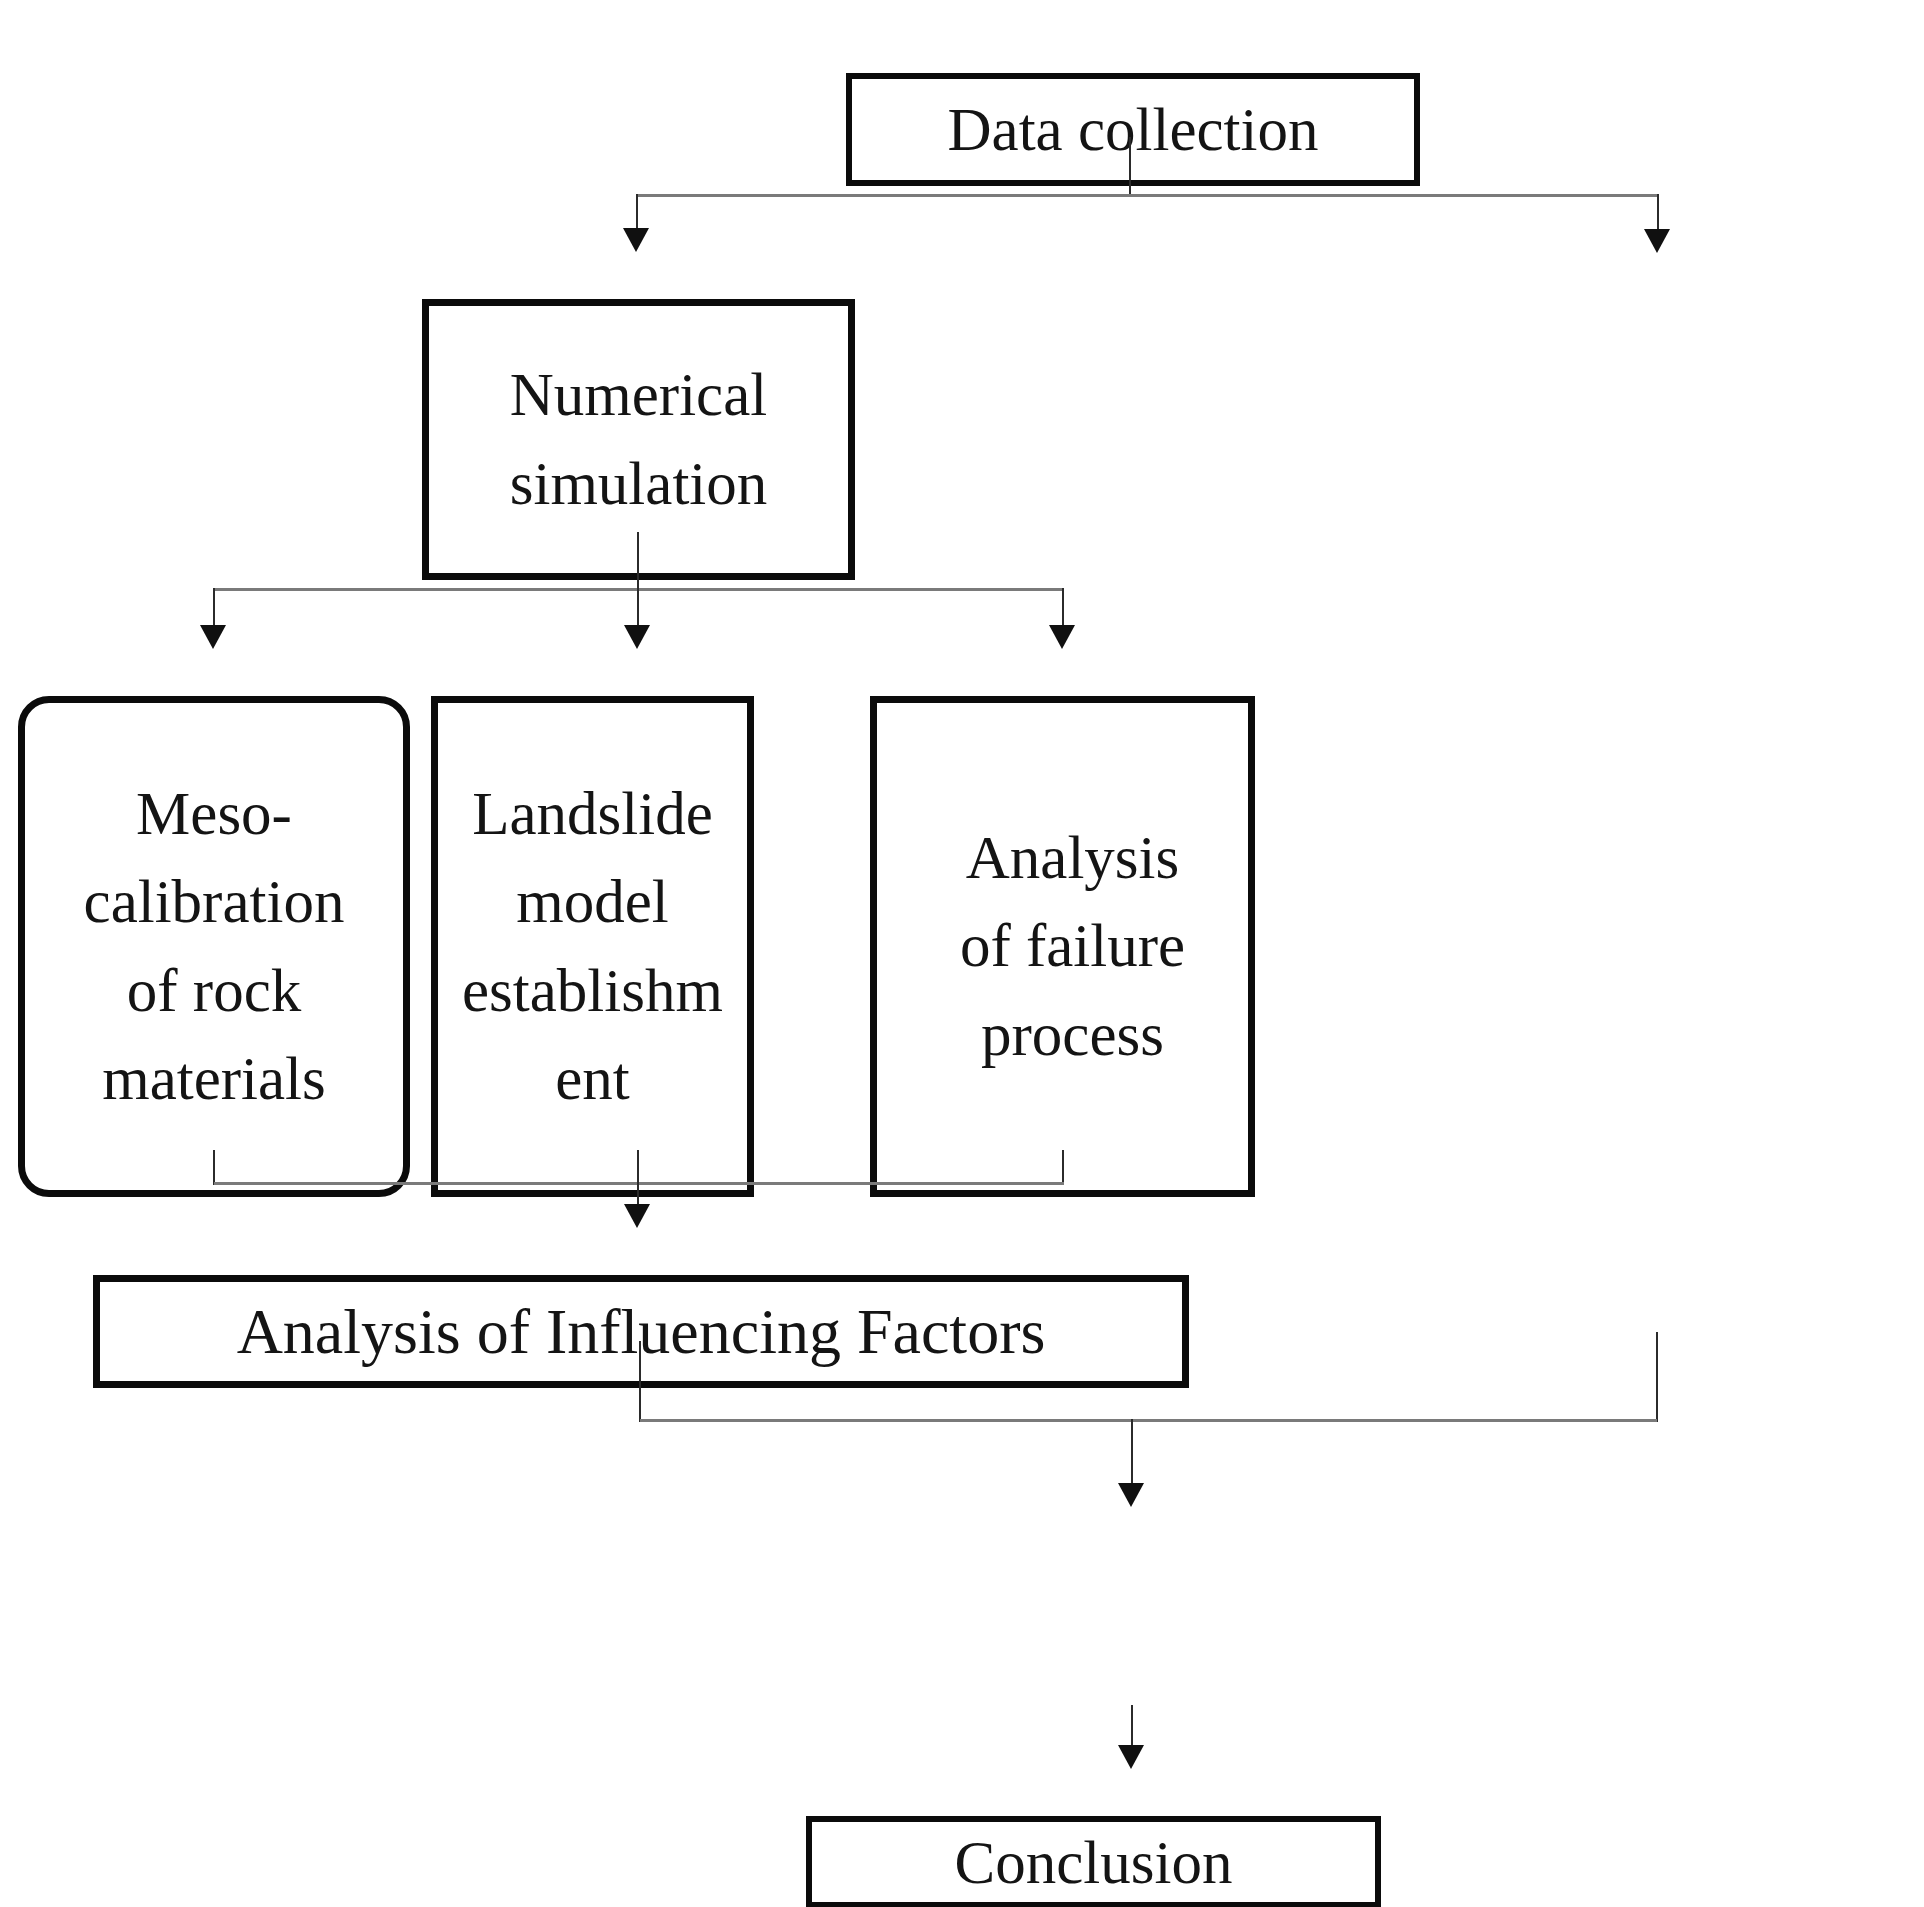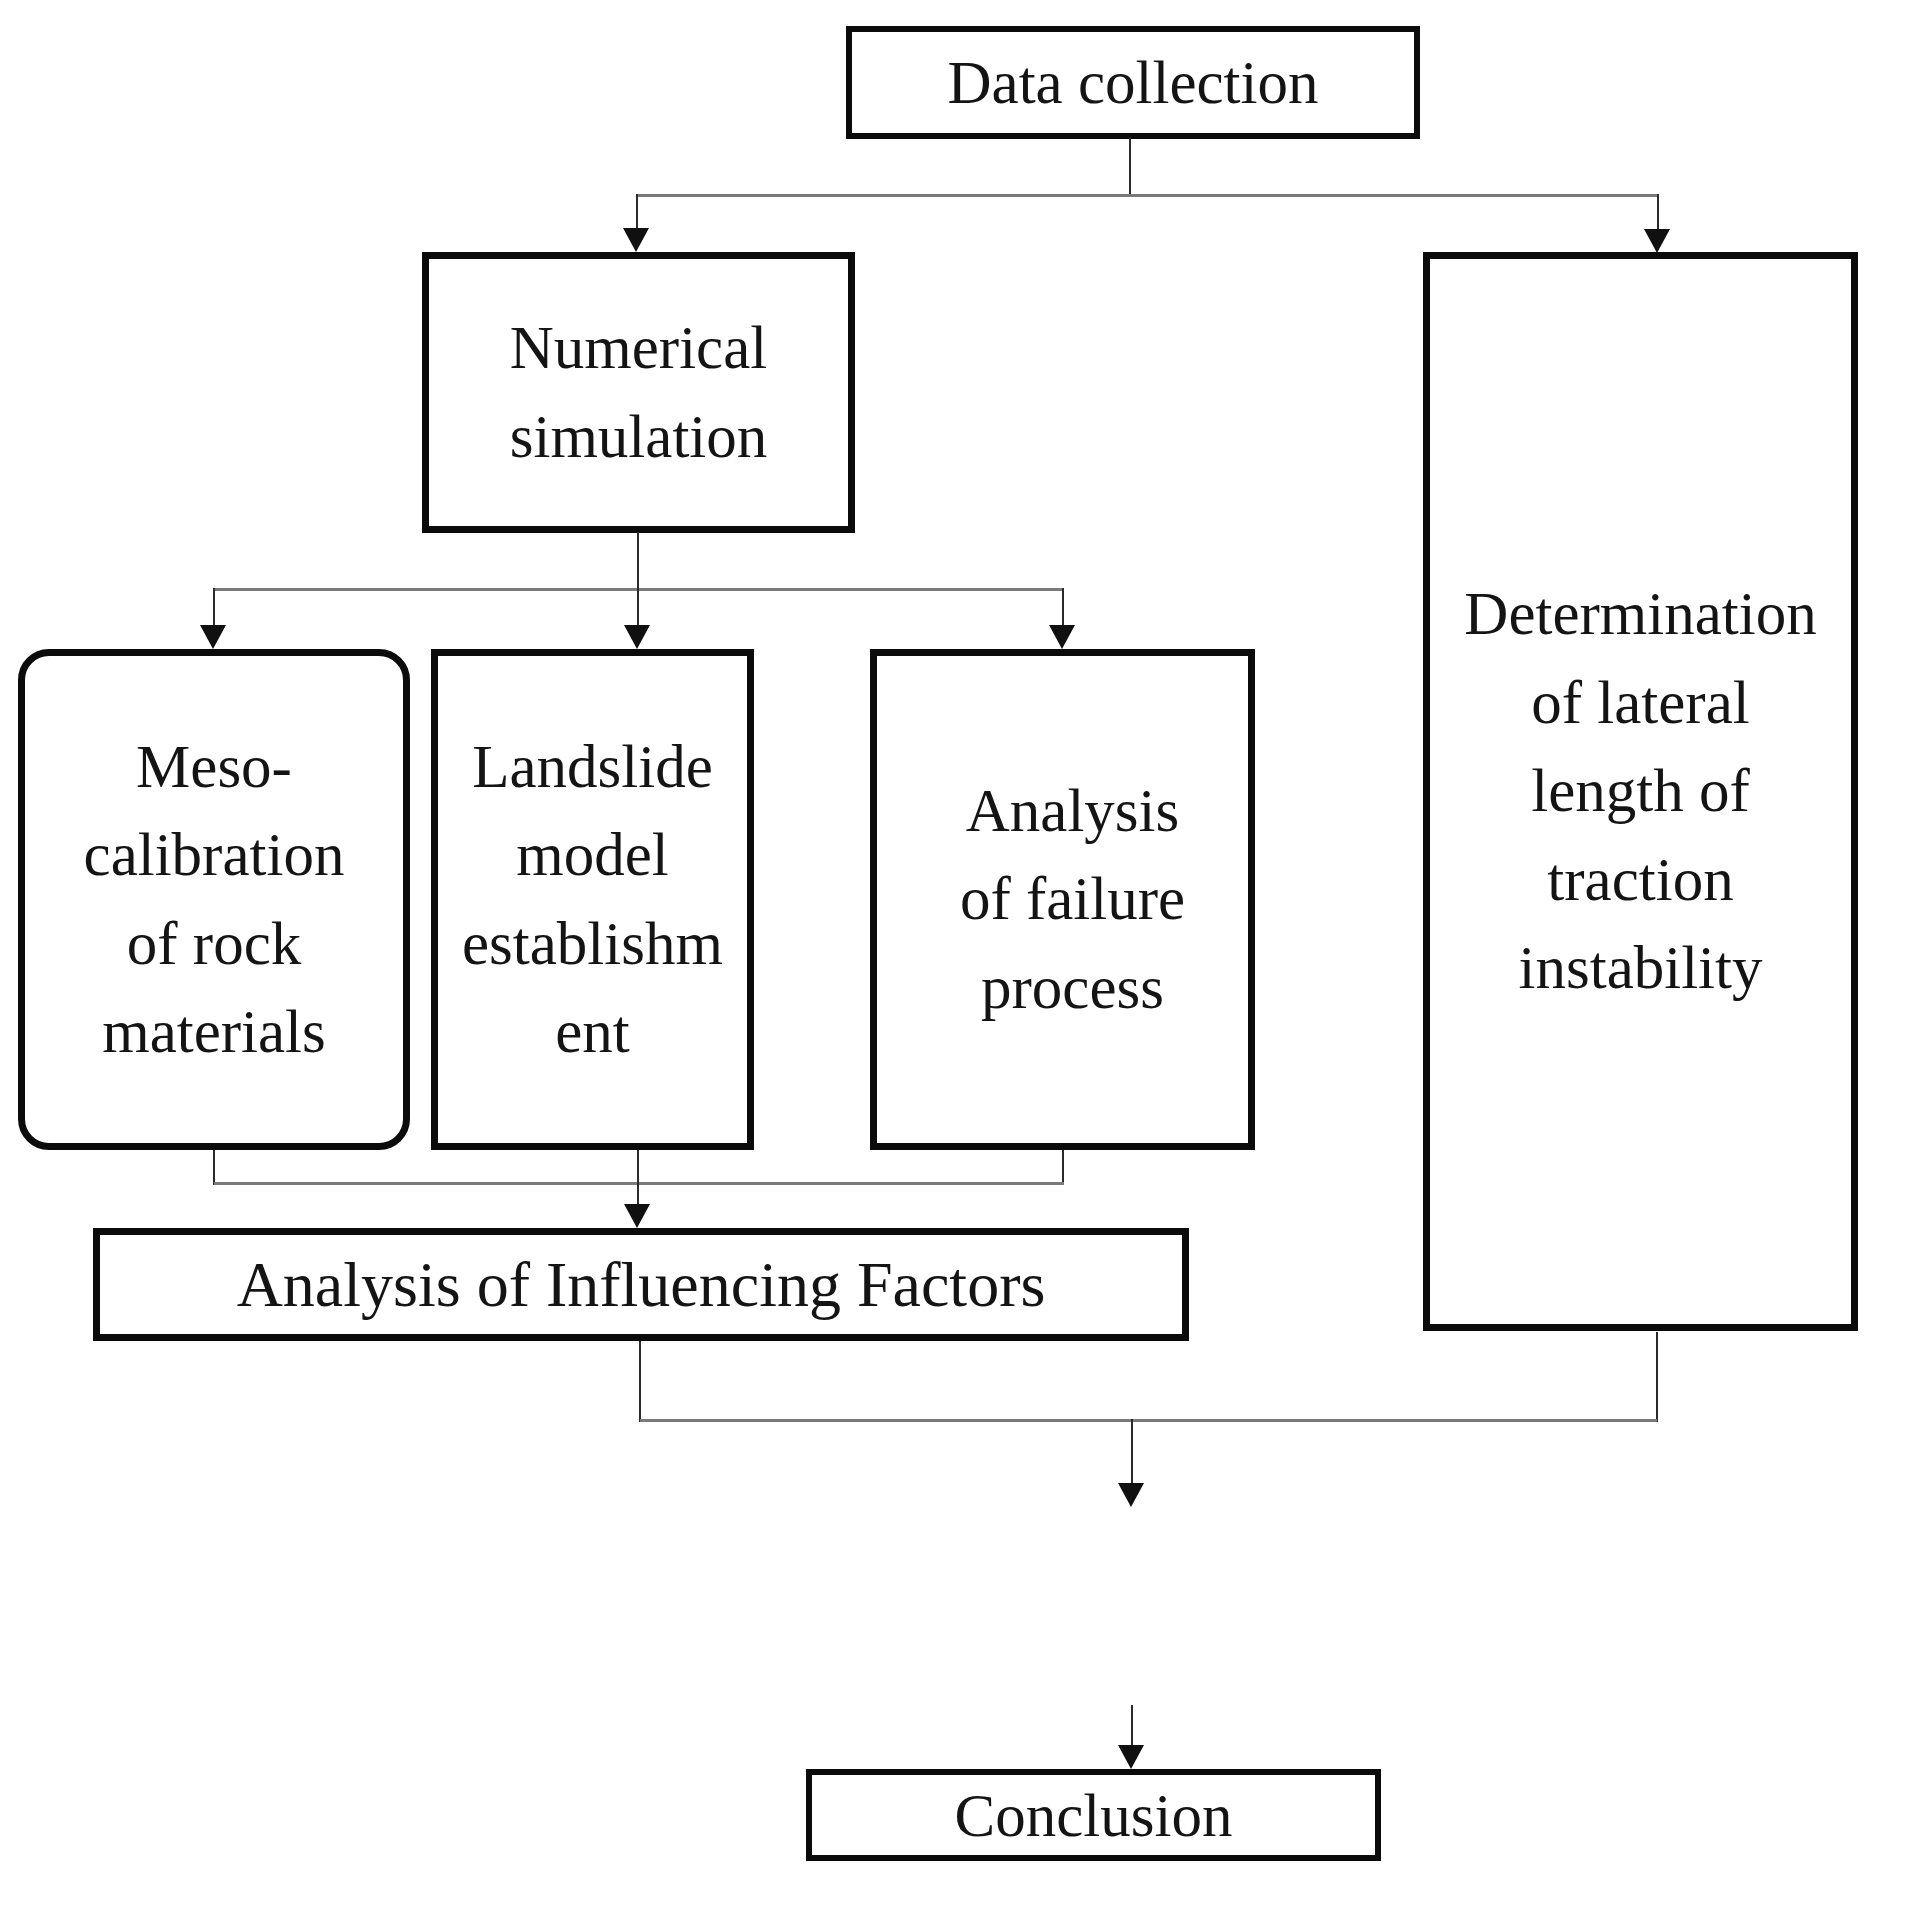--- a/index.html
+++ b/index.html
@@ -22,20 +22,21 @@
   }
   .node{
     position:absolute;
     box-sizing:border-box;
     background:var(--bg);
     border:7.3px solid var(--border);
     display:flex;
     align-items:center;
     justify-content:center;
     text-align:center;
+    margin-top:47px;
   }
   .node .lbl{
     white-space:pre-line;
     font-size:61px;
     line-height:1.45;
     color:var(--ink);
   }
   
   .n-dc   {left:846px; top:26px;   width:574px;  height:113px; border-width:6.4px;}
   .n-ns   {left:422px;  top:252px;  width:433px;  height:281px;}
@@ -66,27 +67,20 @@
 
   <div class="node n-dc">
     <span class="lbl">Data collection</span>
   </div>
 
   <div class="node n-ns">
     <span class="lbl">Numerical
 simulation</span>
   </div>
 
-  <div class="node n-det">
-    <span class="lbl">Determination
-of lateral
-length of
-traction
-instability</span>
-  </div>
 
   <div class="node n-meso">
     <span class="lbl">Meso-
 calibration
 of rock
 materials</span>
   </div>
 
   <div class="node n-lm">
     <span class="lbl">Landslide

